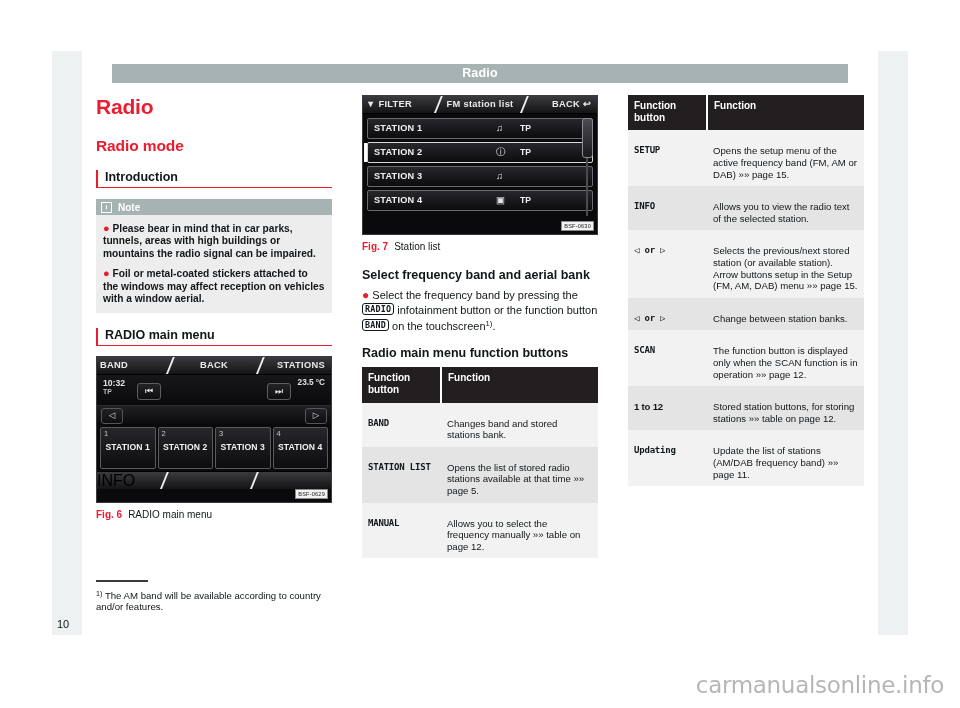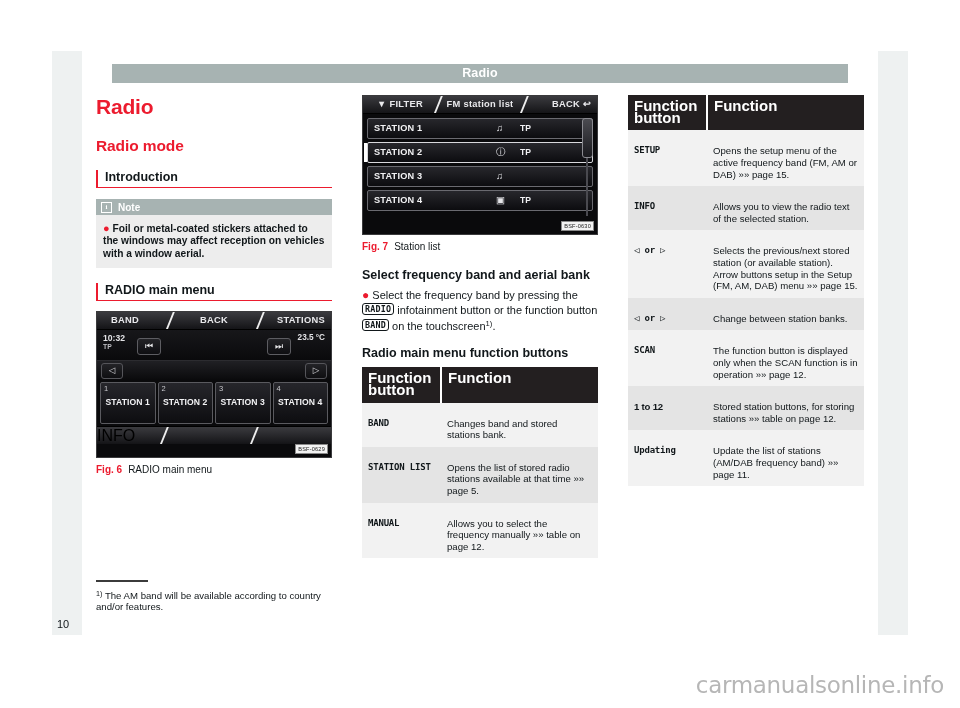--- a/index.html
+++ b/index.html
@@ -43,21 +43,21 @@
   .keycap{display:inline-block;border:1px solid #11171a;border-radius:3px;padding:0 2px;
       font-size:8.4px;font-weight:bold;line-height:10px;vertical-align:1.5px;letter-spacing:.2px;
       font-family:"DejaVu Sans Mono",monospace;}
   sup.fn{font-size:7.6px;vertical-align:4px;}
 
   
   .screen{position:relative;background:#0a0a0c;border:1px solid #3a3a3c;margin-top:10px;}
   .scr-bar{position:relative;height:17px;background:linear-gradient(#3b3b3f,#141417);
       border-bottom:1px solid #000;overflow:hidden;}
   .scr-bar .lbl{position:absolute;top:0;line-height:17px;color:#e9e9ec;font-size:9.3px;font-weight:bold;letter-spacing:.3px;}
-  .scr-bar .l{left:14px;}
+  .scr-bar .l{left:3px;}
   .scr-bar .c{left:0;right:0;text-align:center;}
   .scr-bar .r{right:6px;}
   .slash{position:absolute;top:-2px;width:1.6px;height:23px;background:#ffffff;transform:skewX(-22deg);opacity:.92;}
 
   
   .s6{height:145px;}
   .s6 .infoline{position:relative;height:30px;background:linear-gradient(#17171a,#0a0a0c);}
   .s6 .time{position:absolute;left:6px;top:3px;color:#e3e3e6;font-size:8.6px;font-weight:bold;}
   .s6 .tp{position:absolute;left:6px;top:13px;color:#bfbfc4;font-size:6.8px;font-weight:bold;}
   .s6 .temp{position:absolute;right:6px;top:3px;color:#e3e3e6;font-size:8.2px;font-weight:bold;}
@@ -97,21 +97,21 @@
   .bsf{position:absolute;right:3px;bottom:3px;background:#f3f3f3;border:1px solid #8a8a8a;
       color:#222;font-size:5.6px;padding:0 2px;line-height:8px;letter-spacing:.2px;
       font-family:"Liberation Sans",sans-serif;}
 
   .figcap{margin-top:5px;font-size:10px;color:#11171a;line-height:13px;}
   .figcap b{color:#ec1b2e;font-weight:bold;}
   .figcap span.ct{margin-left:6px;}
 
   
   table.fnt{width:100%;border-collapse:collapse;margin-top:2px;table-layout:fixed;}
-  table.fnt th{background:#231f20;color:#ffffff;font-size:15px;font-weight:bold;text-align:left;
+  table.fnt th{background:#231f20;color:#ffffff;font-size:10px;font-weight:bold;text-align:left;
       padding:5px 6px 6px 6px;vertical-align:top;line-height:12.2px;}
   table.fnt th.c1{width:66px;border-right:2px solid #ffffff;}
   table.fnt td{padding:15px 6px 6px 6px;font-size:9.6px;line-height:11.6px;color:#11171a;vertical-align:top;}
   table.fnt td.c1{width:66px;font-weight:bold;font-family:"DejaVu Sans Mono",monospace;font-size:9px;letter-spacing:-.2px;}
   table.fnt tr.odd td{background:#f2f2f2;}
   table.fnt tr.even td{background:#e4e4e4;}
   .arw{font-family:"DejaVu Sans",sans-serif;font-size:11px;}
 
   
   .fnote{position:absolute;left:96px;top:580px;width:250px;}
@@ -140,20 +140,22 @@
   <h1 class="chapter">Radio</h1>
   <h2 class="section">Radio mode</h2>
   <h3 class="sub">Introduction</h3>
 
   <div class="note">
     <div class="note-hd">
       <div class="i-ico">i</div>
       <div class="t">Note</div>
     </div>
     <div class="note-body">
+      <p><span class="bt">●</span>
+        <span>Please bear in mind that in car parks, tunnels, areas with high buildings or mountains the radio signal can be impaired.</span></p>
       <p><span class="bt">●</span>
         <span>Foil or metal-coated stickers attached to the windows may affect reception on vehicles with a window aerial.</span></p>
     </div>
   </div>
 
   <h3 class="sub">RADIO main menu</h3>
 
   <div class="screen s6">
     <div class="scr-bar">
       <div class="slash" style="left:72px;"></div>

